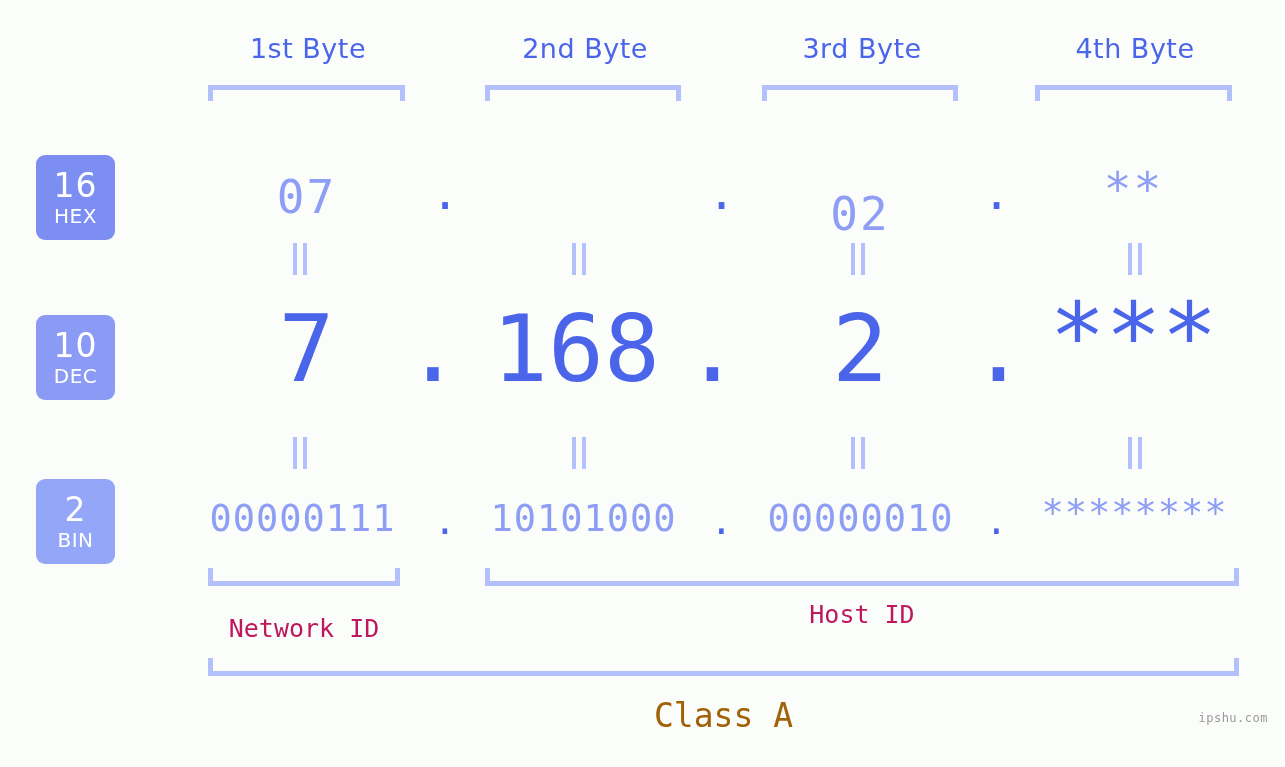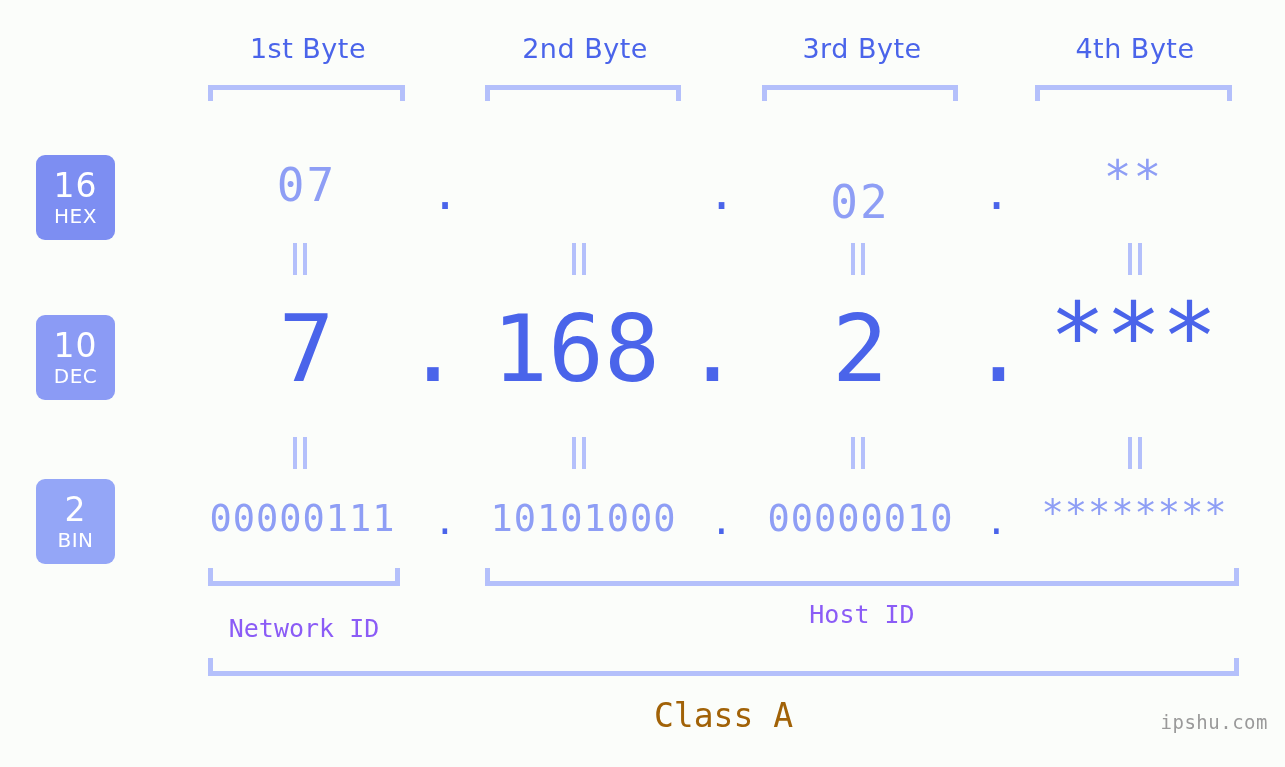--- a/index.html
+++ b/index.html
@@ -86,20 +86,21 @@
     position: absolute;
     text-align: center;
     white-space: nowrap;
   }
 
   
   .hex-val {
     font-size: 46px;
     color: #8e9ef5;
     letter-spacing: 2px;
+    margin-top: 12px;
   }
   .hex-dot {
     font-size: 46px;
     color: #4a64ea;
   }
 
   
   .dec-val {
     font-size: 93px;
     color: #4a64ea;
@@ -136,37 +137,37 @@
     display: block;
   }
   .eq i.a { left: 0px; }
   .eq i.b { left: 10px; }
 
   
   .section-label {
     position: absolute;
     text-align: center;
     font-size: 25px;
-    color: #8b5cf6;
+    color: #be185d;
     white-space: nowrap;
   }
 
   .class-label {
     position: absolute;
     text-align: center;
     font-size: 33px;
     color: #a16207;
     white-space: nowrap;
   }
 
   .watermark {
     position: absolute;
     right: 16px;
     top: 711px;
-    font-size: 19px;
+    font-size: 12px;
     color: #9a9a9a;
     letter-spacing: 0.5px;
   }
 </style>
 </head>
 <body>
 
 <div id="stage">
 
   <div class="byte-label" style="left:208px;">1st Byte</div>

